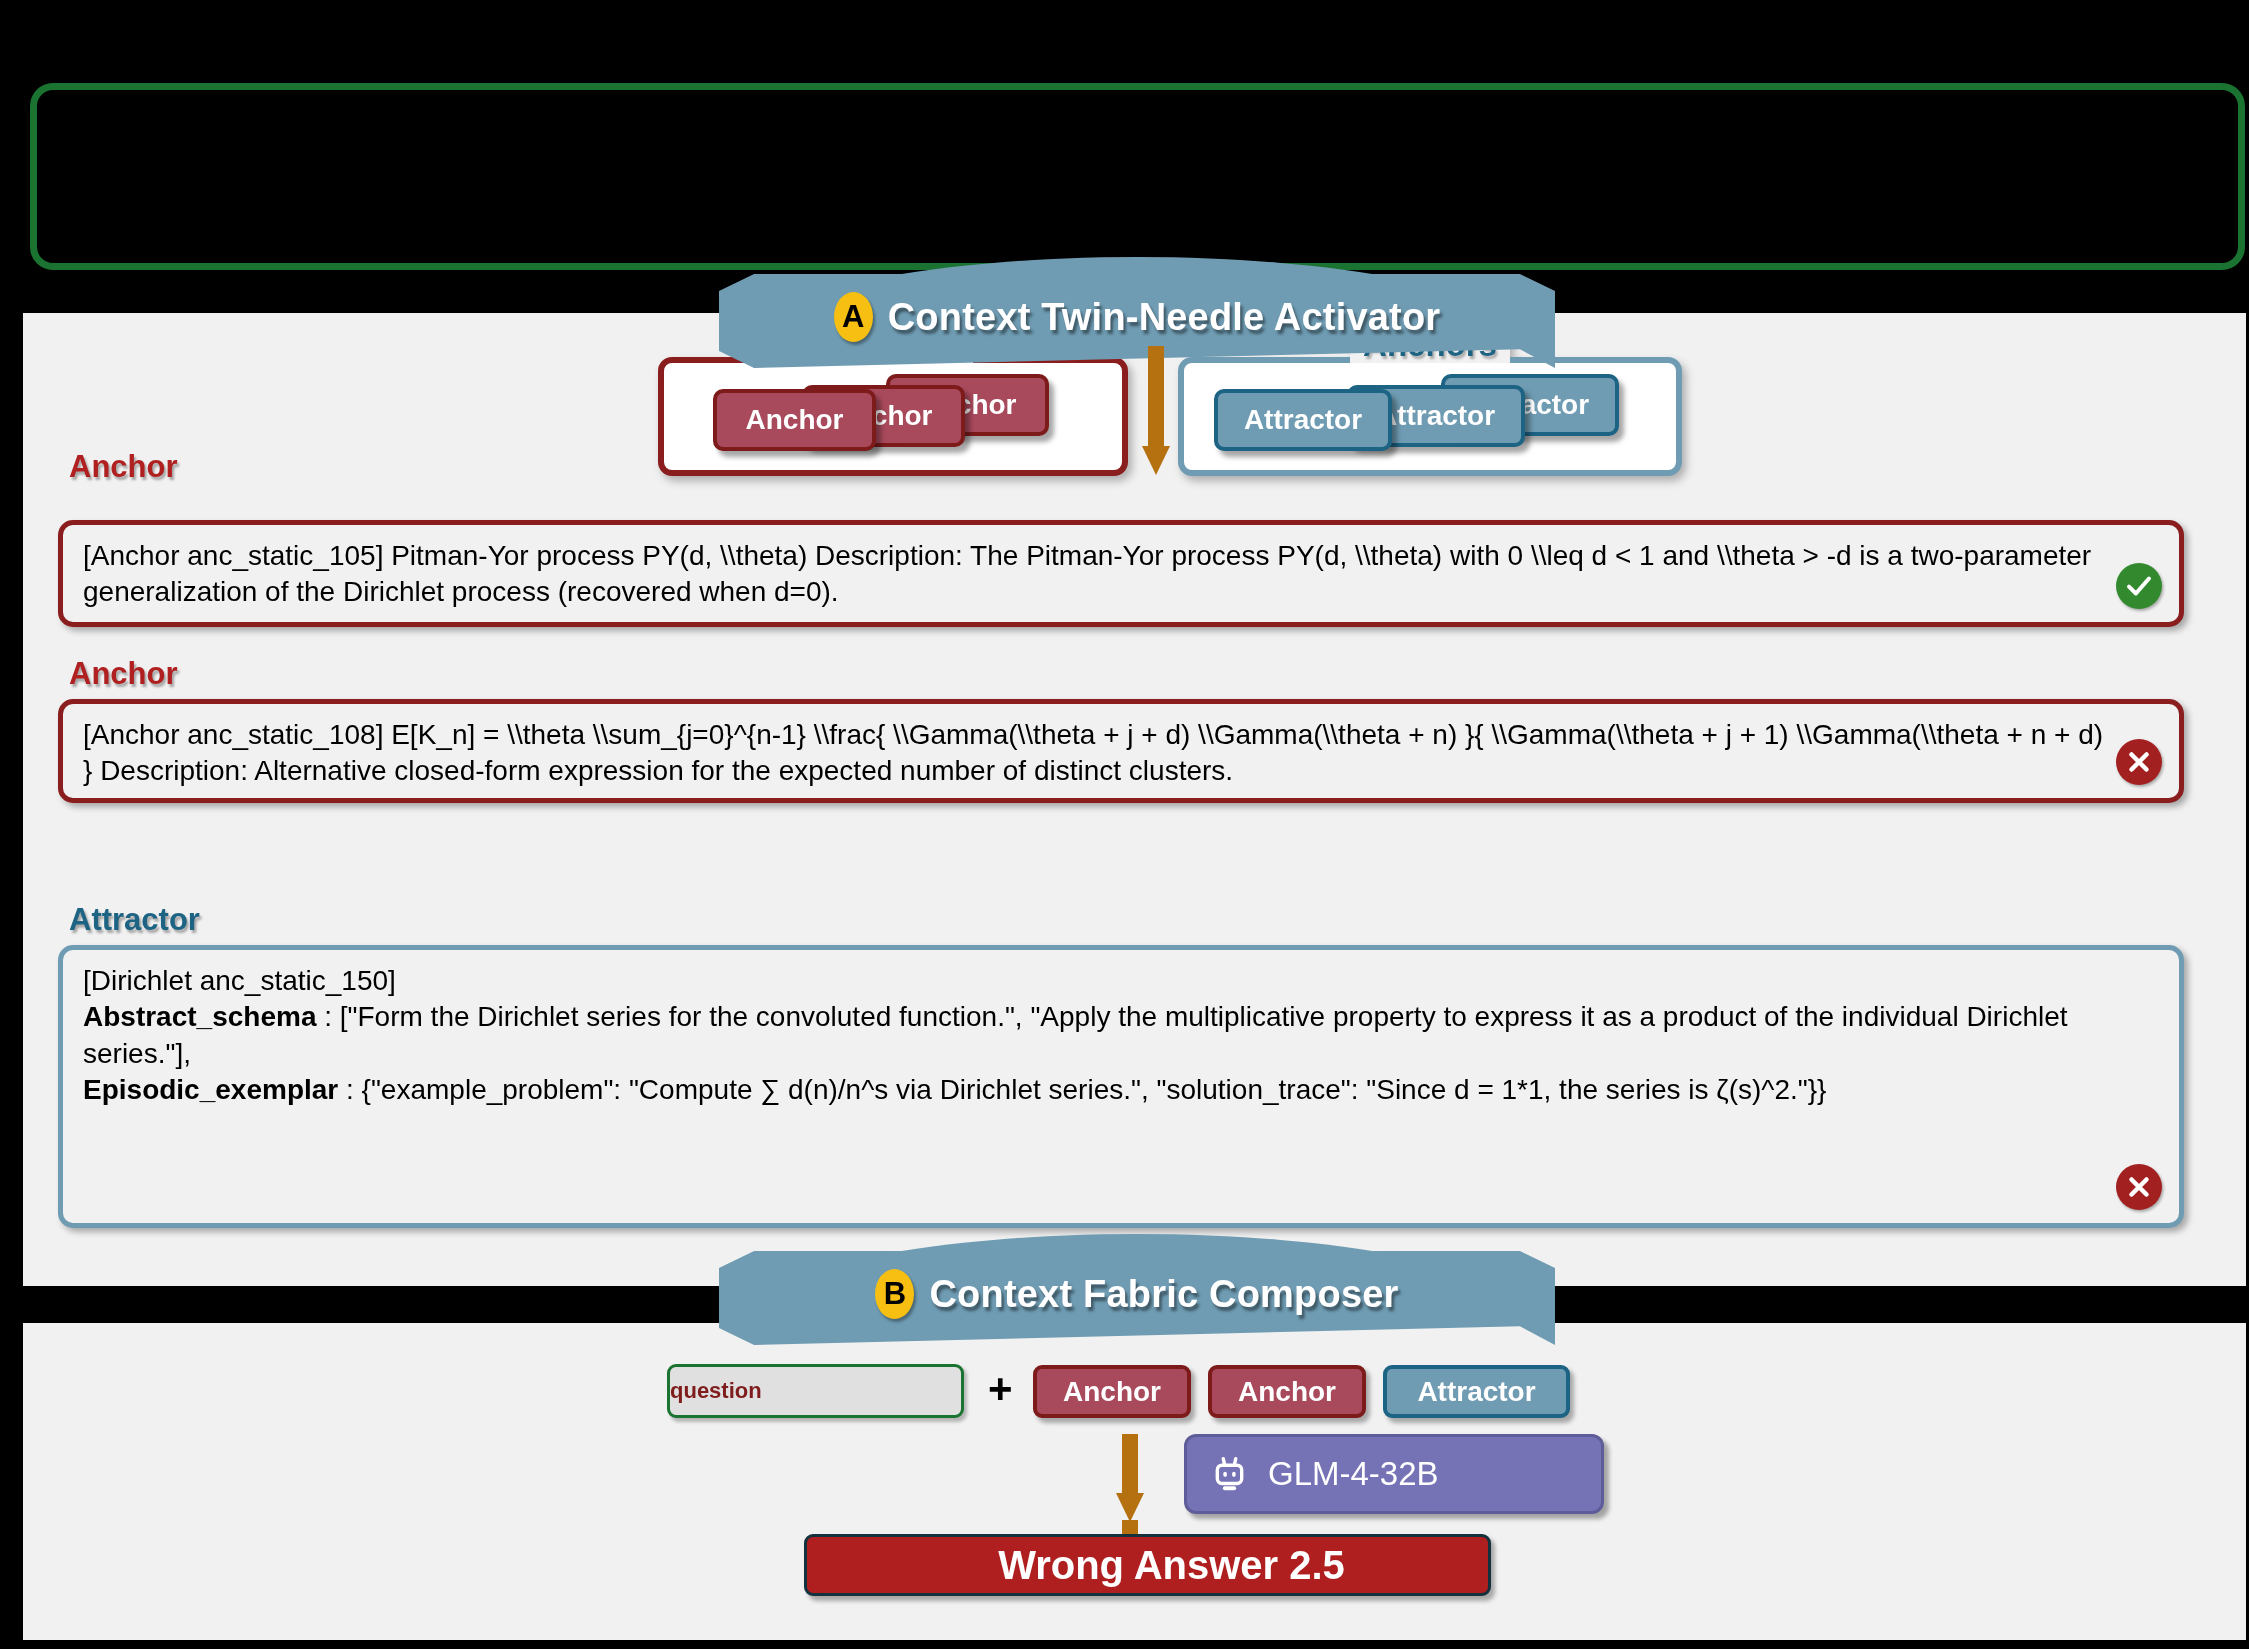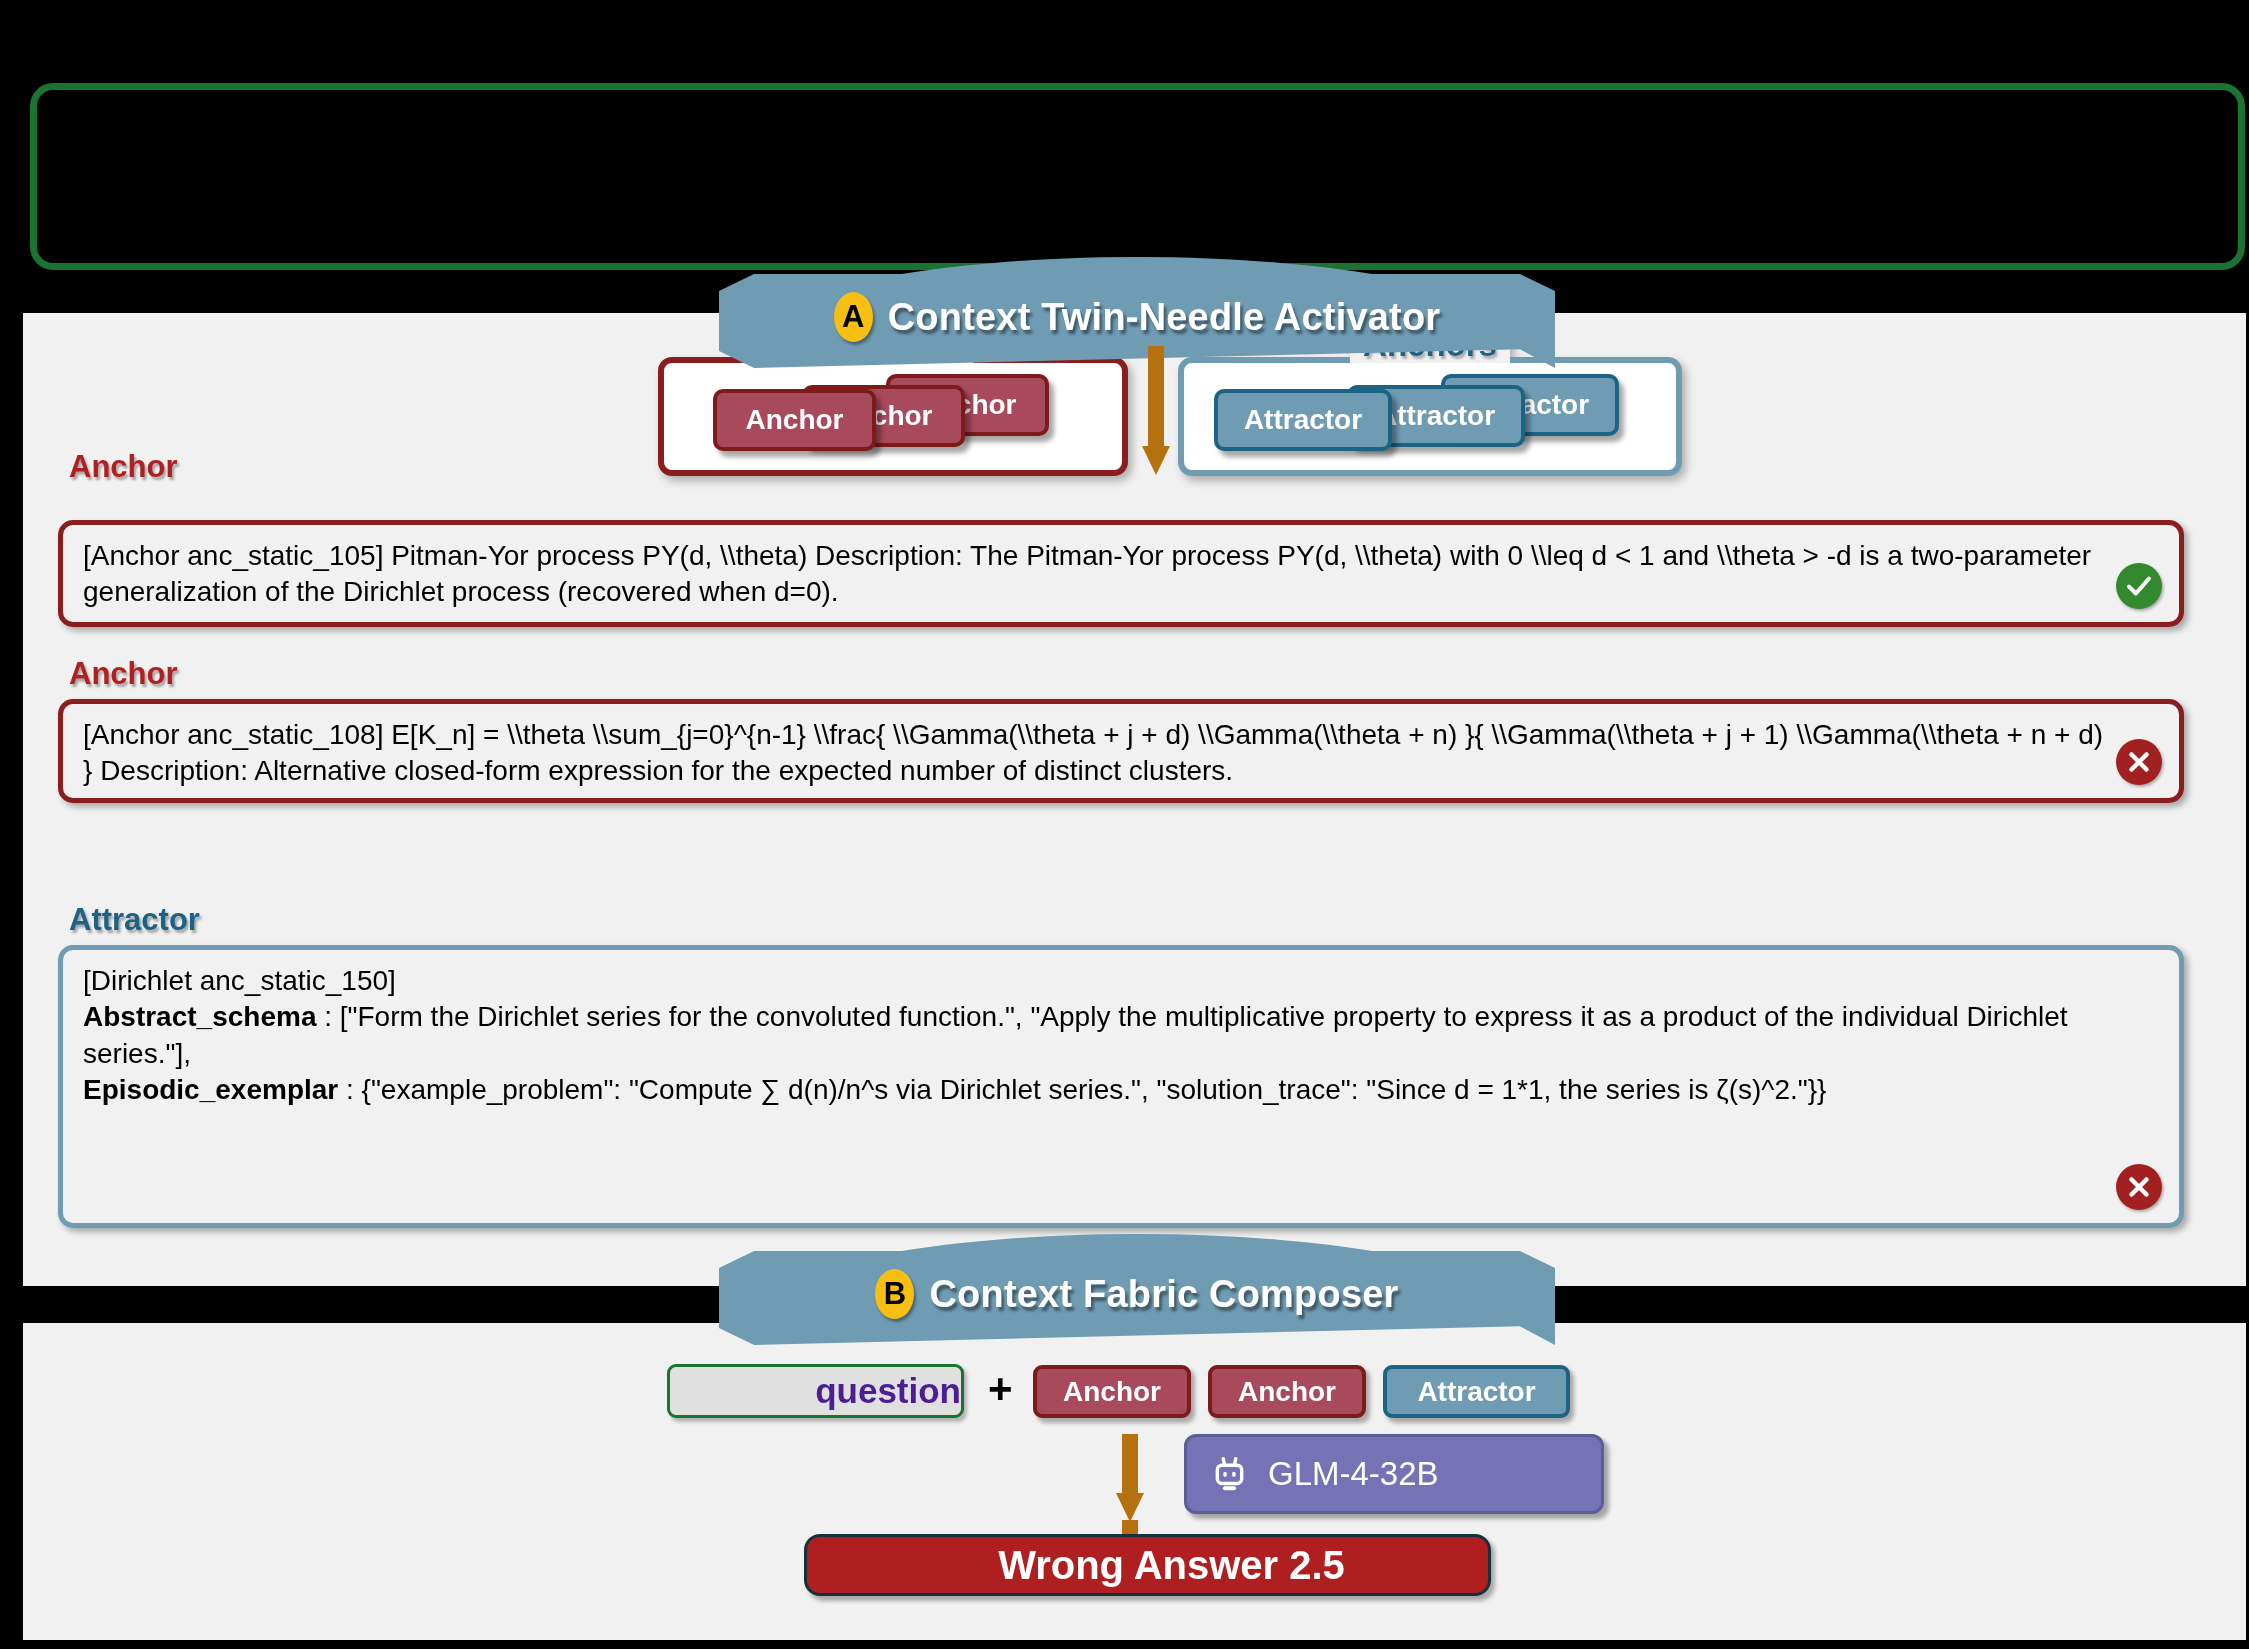--- a/index.html
+++ b/index.html
@@ -112,22 +112,22 @@
     box-shadow:1.5px 2px 3px rgba(0,0,0,.3);
   }
   .stat.ok{background:#338a2e;}
   .stat.bad{background:#a32020;}
   .stat svg{width:30px;height:30px;}
 
   
   .qbox{
     position:absolute;box-sizing:border-box;
     background:#e0e0e0;border:3.5px solid #1a7330;border-radius:9px;
-    display:flex;align-items:center;justify-content:flex-end;
-    font-size:35px;font-weight:bold;color:#4c1d95;
+    display:flex;align-items:center;justify-content:flex-start;
+    font-size:22px;font-weight:bold;color:#7f1d1d;
     box-shadow:3px 3.5px 3.5px rgba(0,0,0,.25);
   }
   .plus{position:absolute;font-size:42px;font-weight:bold;color:#000;line-height:1;}
 
   .tagbox{
     position:absolute;box-sizing:border-box;border-radius:9px;
     display:flex;align-items:center;justify-content:center;
     color:#fff;font-size:28px;font-weight:bold;white-space:nowrap;
     box-shadow:4px 4.4px 4px rgba(0,0,0,.30);
   }
@@ -138,21 +138,21 @@
     position:absolute;box-sizing:border-box;
     background:#7573b5;border:3px solid #5e5c99;border-radius:12px;
     display:flex;align-items:center;gap:17px;padding:0 21px;
     color:#fff;font-size:33px;font-weight:normal;
     box-shadow:4.4px 5px 4.4px rgba(0,0,0,.32);
   }
   .model svg{width:43px;height:43px;flex:none;}
 
   .answer{
     position:absolute;box-sizing:border-box;
-    background:#b01f1f;border:3.5px solid #13323d;border-radius:16px;
+    background:#b01f1f;border:3.5px solid #13323d;border-radius:9px;
     display:flex;align-items:center;justify-content:center;
     color:#fff;font-size:40px;font-weight:bold;white-space:nowrap;
     box-shadow:4px 4.4px 4px rgba(0,0,0,.30);
     padding-left:48px;
   }
 </style>
 </head>
 <body>
 
 <div id="page">

